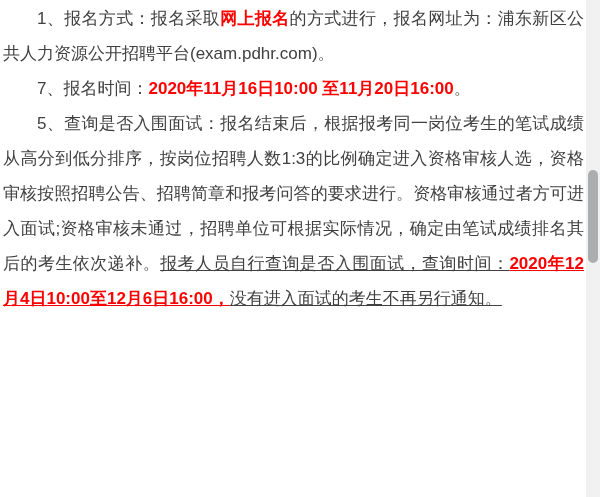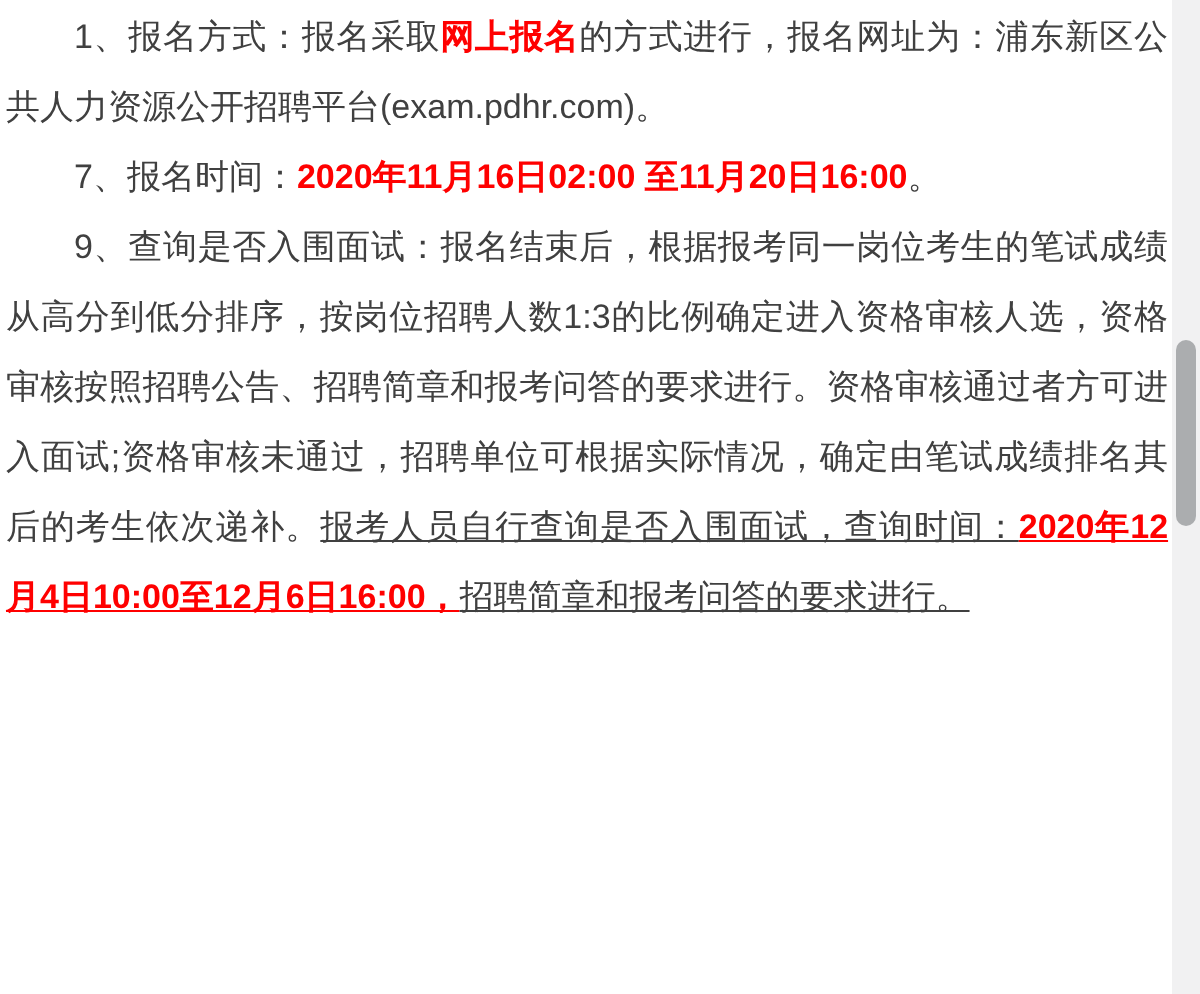--- a/index.html
+++ b/index.html
@@ -45,19 +45,19 @@
     left:2px; right:2px;
     border-radius:5px;
     background:var(--thumb);
   }
 </style>
 </head>
 <body>
 
 <div class="article" id="article-body">
     <p><span class="r-normal">1、报名方式：报名采取</span><span class="r-red-bold">网上报名</span><span class="r-normal">的方式进行，报名网址为：浦东新区公共人力资源公开招聘平台(exam.pdhr.com)。</span></p>
-    <p><span class="r-normal">7、报名时间：</span><span class="r-red-bold">2020年11月16日02:00 至11月20日16:00</span><span class="r-normal">。</span></p>
-    <p><span class="r-normal">9、查询是否入围面试：报名结束后，根据报考同一岗位考生的笔试成绩从高分到低分排序，按岗位招聘人数1:3的比例确定进入资格审核人选，资格审核按照招聘公告、招聘简章和报考问答的要求进行。资格审核通过者方可进入面试;资格审核未通过，招聘单位可根据实际情况，确定由笔试成绩排名其后的考生依次递补。</span><span class="r-underline">报考人员自行查询是否入围面试，查询时间：</span><span class="r-red-bold-underline">2020年12月4日10:00至12月6日16:00，</span><span class="r-underline">招聘简章和报考问答的要求进行。</span></p>
+    <p><span class="r-normal">7、报名时间：</span><span class="r-red-bold">2020年11月16日10:00 至11月20日16:00</span><span class="r-normal">。</span></p>
+    <p><span class="r-normal">5、查询是否入围面试：报名结束后，根据报考同一岗位考生的笔试成绩从高分到低分排序，按岗位招聘人数1:3的比例确定进入资格审核人选，资格审核按照招聘公告、招聘简章和报考问答的要求进行。资格审核通过者方可进入面试;资格审核未通过，招聘单位可根据实际情况，确定由笔试成绩排名其后的考生依次递补。</span><span class="r-underline">报考人员自行查询是否入围面试，查询时间：</span><span class="r-red-bold-underline">2020年12月4日10:00至12月6日16:00，</span><span class="r-underline">没有进入面试的考生不再另行通知。</span></p>
   </div>
 
 <div class="scrollbar">
   <div class="scrollbar-thumb" id="scroll-thumb" style="top: 170px; height: 93px;"></div>
 </div>
 
 </body></html>

